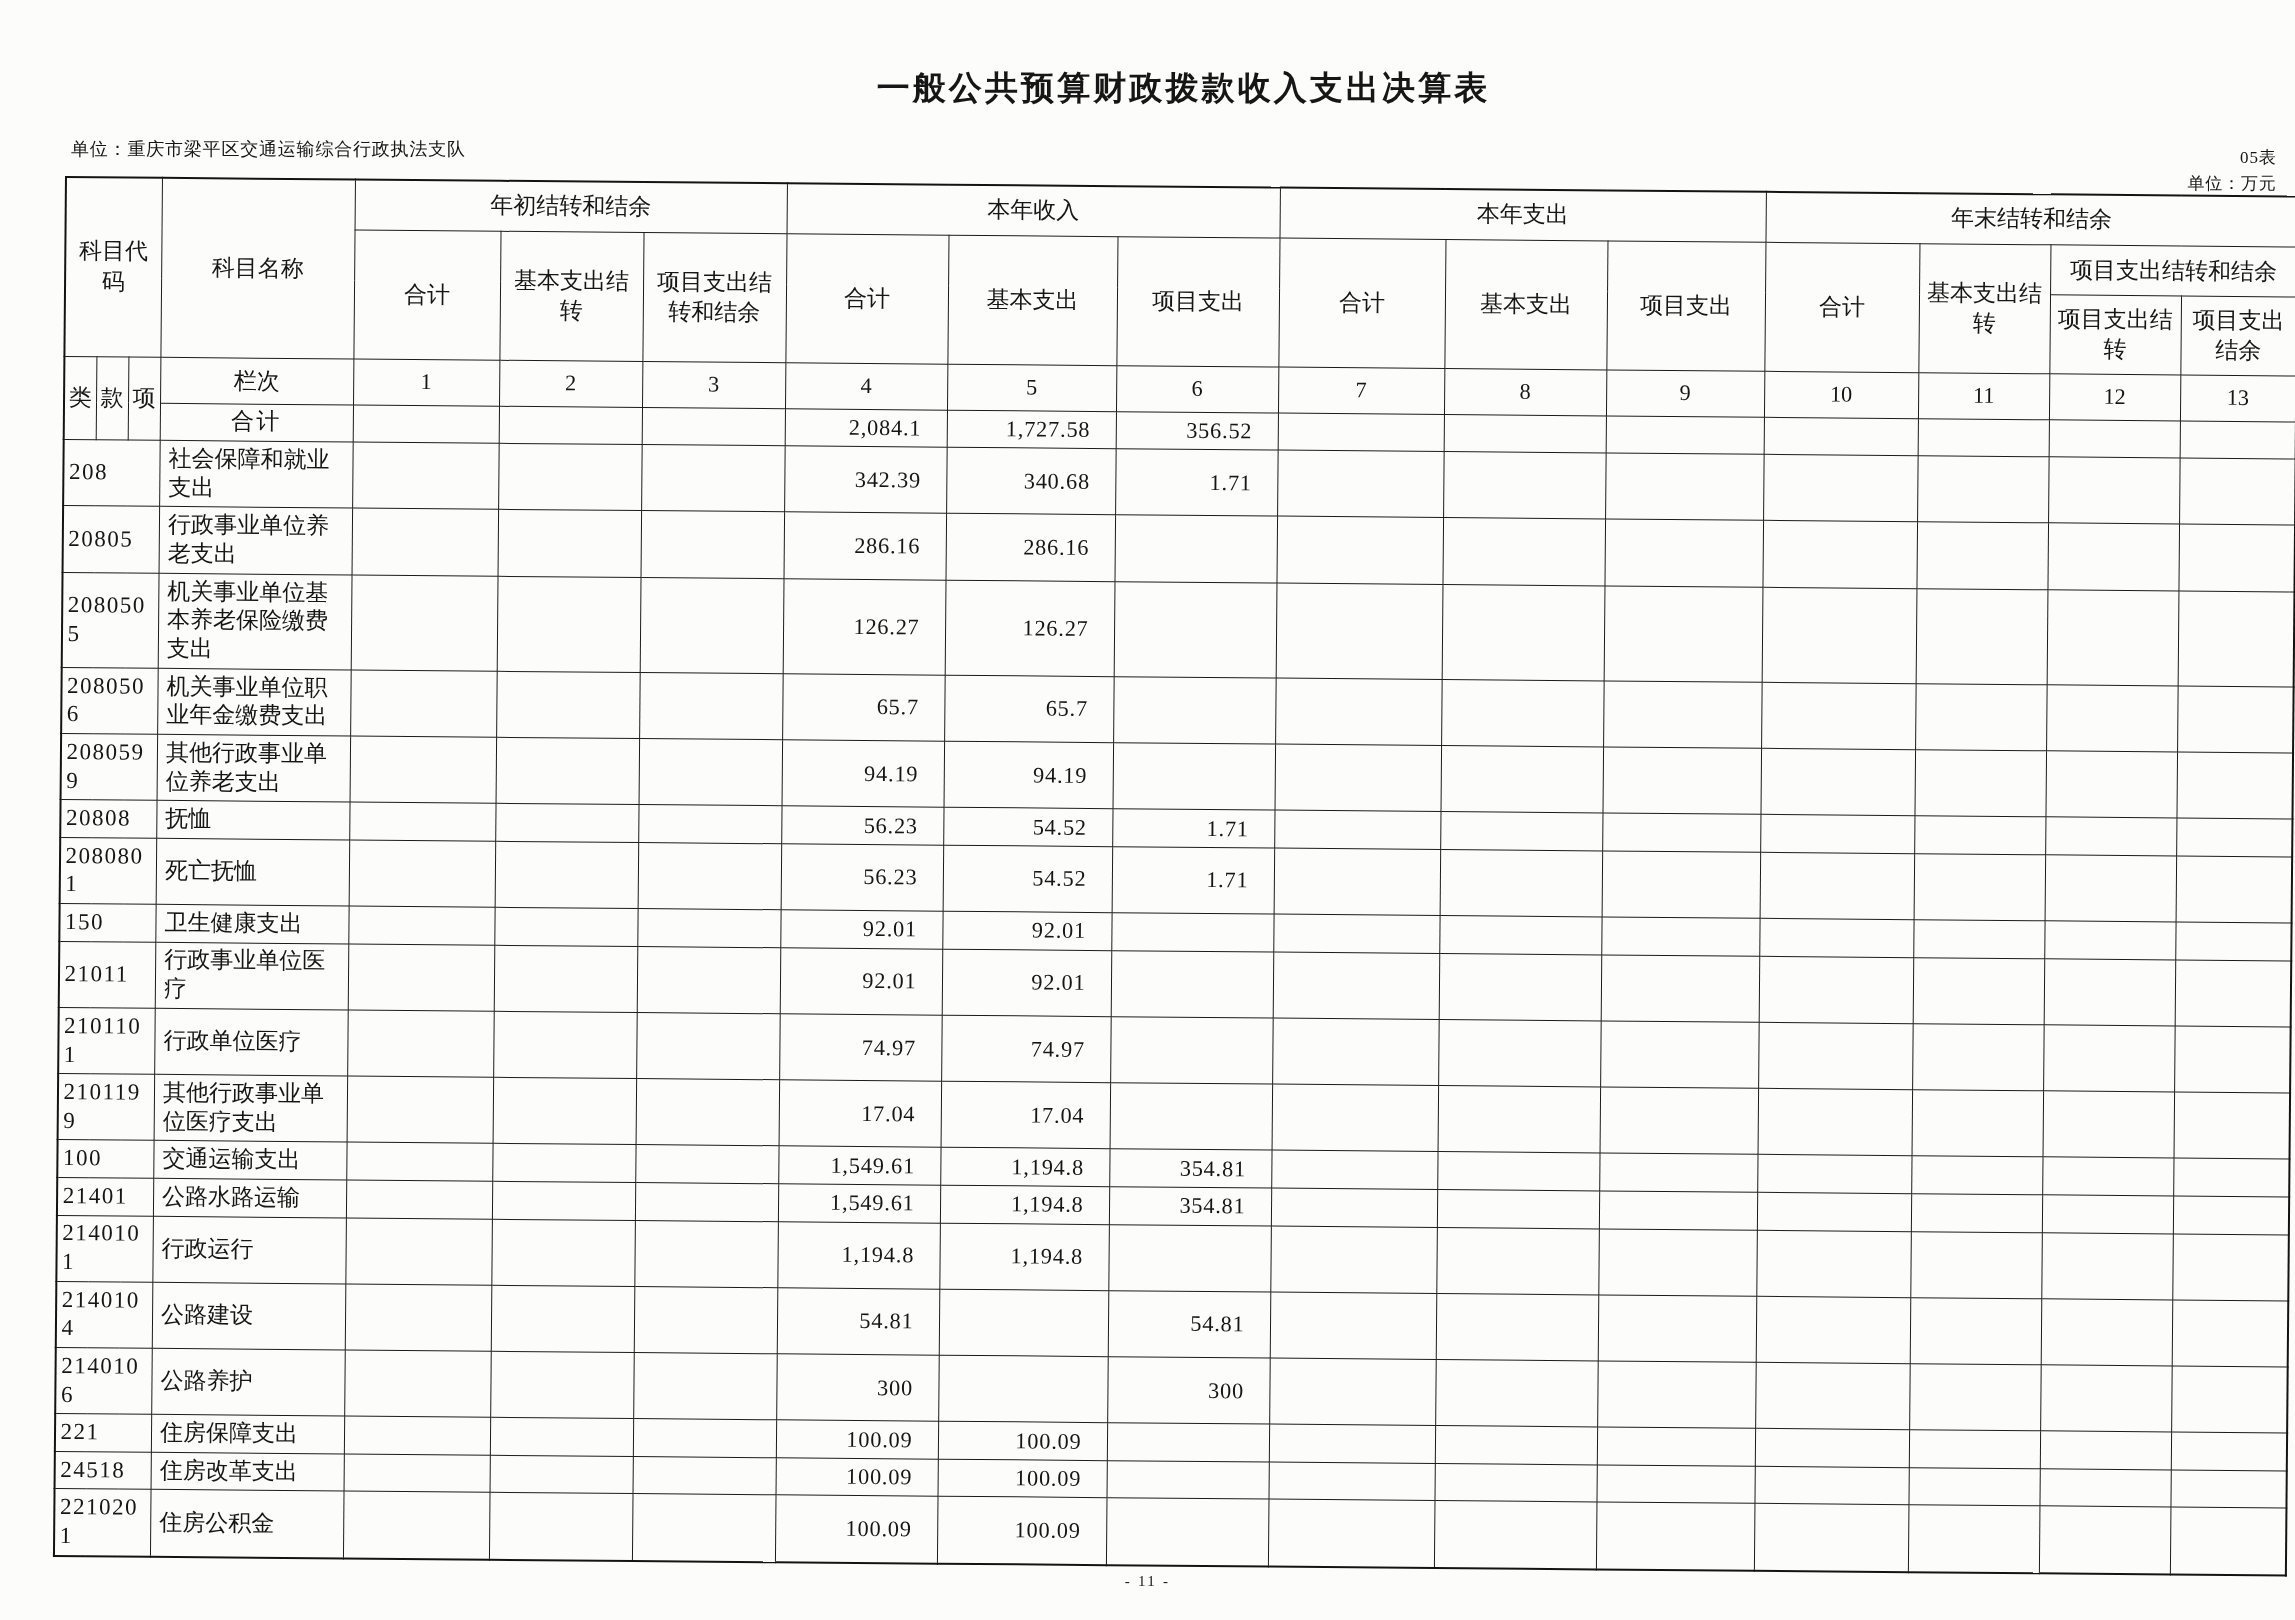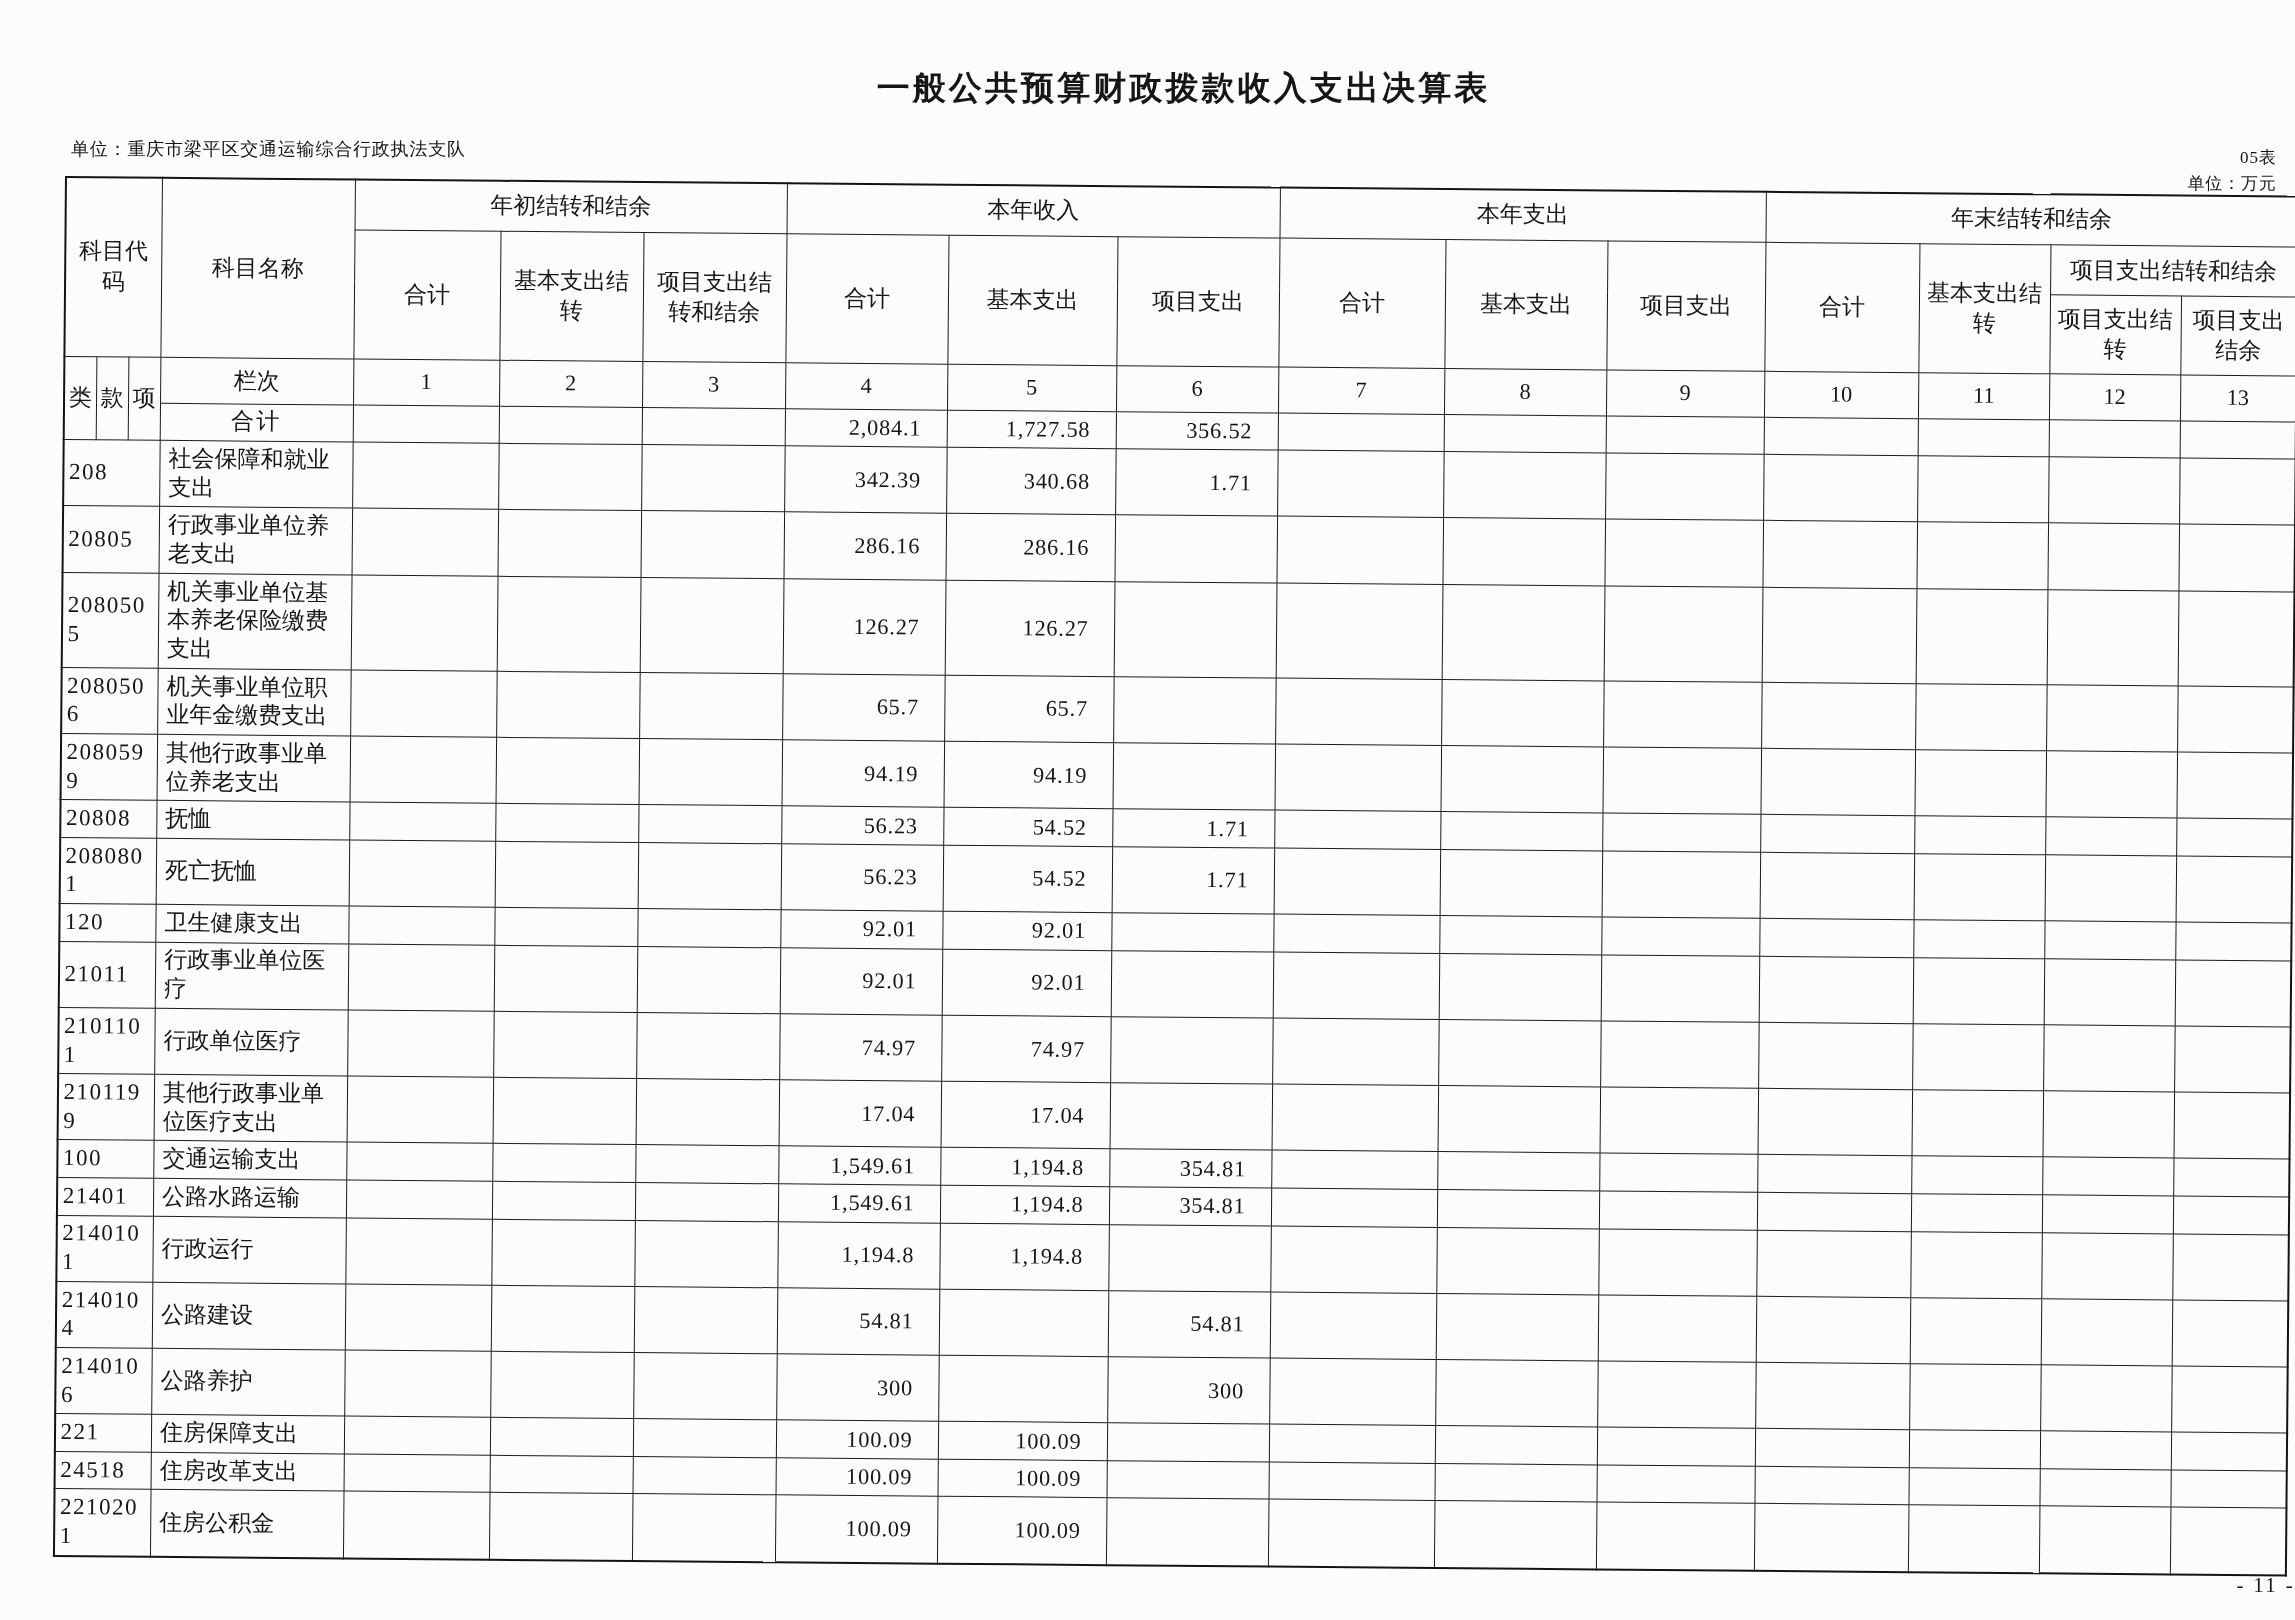--- a/index.html
+++ b/index.html
@@ -21,21 +21,21 @@
   th { font-weight:normal; font-size:23px; text-align:center; vertical-align:middle; padding:3.1px 6.2px; line-height:1.32; word-break:break-all; }
   tr.h1 th { height:43px; }
   tr.h2 th { height:43px; }
   tr.h3 th { height:71px; }
   tr.lanci td { height:42px; font-size:22.3px; text-align:center; vertical-align:middle; padding:1.5px 3.1px; }
   tr.lanci td.cp { font-size:23px; }
   td.code { font-size:23px; letter-spacing:1.5px; word-break:break-all; line-height:1.25; padding:3.9px 4.6px; vertical-align:middle; text-align:left; }
   td.name { font-size:23px; line-height:1.25; padding:3.9px 8.5px; word-break:break-all; text-align:left; vertical-align:middle; }
   td.name.total { text-align:center; letter-spacing:2.3px; }
   td.num { font-size:22.3px; text-align:right; padding:3.9px 25px 3.9px 3.1px; vertical-align:middle; letter-spacing:0.8px; white-space:nowrap; }
-  .page-number { position:absolute; top:1573px; left:0; width:100%; text-align:right; font-size:21px; letter-spacing:2.3px; }
+  .page-number { position:absolute; top:1573px; left:0; width:100%; text-align:center; font-size:15px; letter-spacing:2.3px; }
 </style>
 </head>
 <body>
 
 <div class="title">一般公共预算财政拨款收入支出决算表</div>
 
 <div class="unit-line">单位：重庆市梁平区交通运输综合行政执法支队</div>
 
 <div class="right-meta">
   <div>05表</div>
@@ -238,21 +238,21 @@
           <td class="num">1.71</td>
           <td class="num"></td>
           <td class="num"></td>
           <td class="num"></td>
           <td class="num"></td>
           <td class="num"></td>
           <td class="num"></td>
           <td class="num"></td>
         </tr>
         <tr>
-          <td colspan="3" class="code">120</td>
+          <td colspan="3" class="code">150</td>
           <td class="name">卫生健康支出</td>
           <td class="num"></td>
           <td class="num"></td>
           <td class="num"></td>
           <td class="num">92.01</td>
           <td class="num">92.01</td>
           <td class="num"></td>
           <td class="num"></td>
           <td class="num"></td>
           <td class="num"></td>

